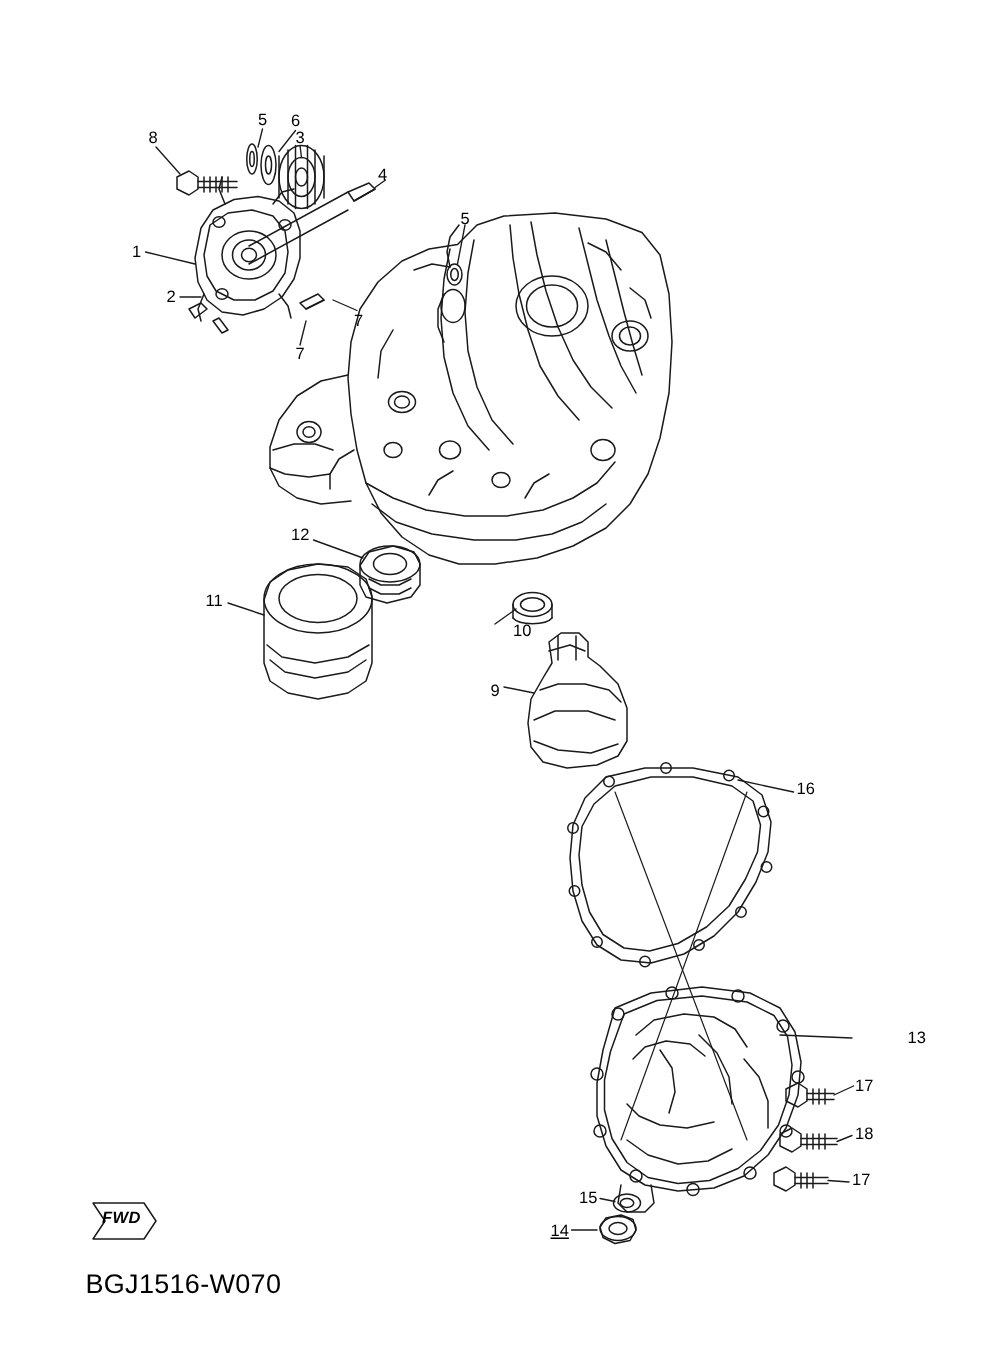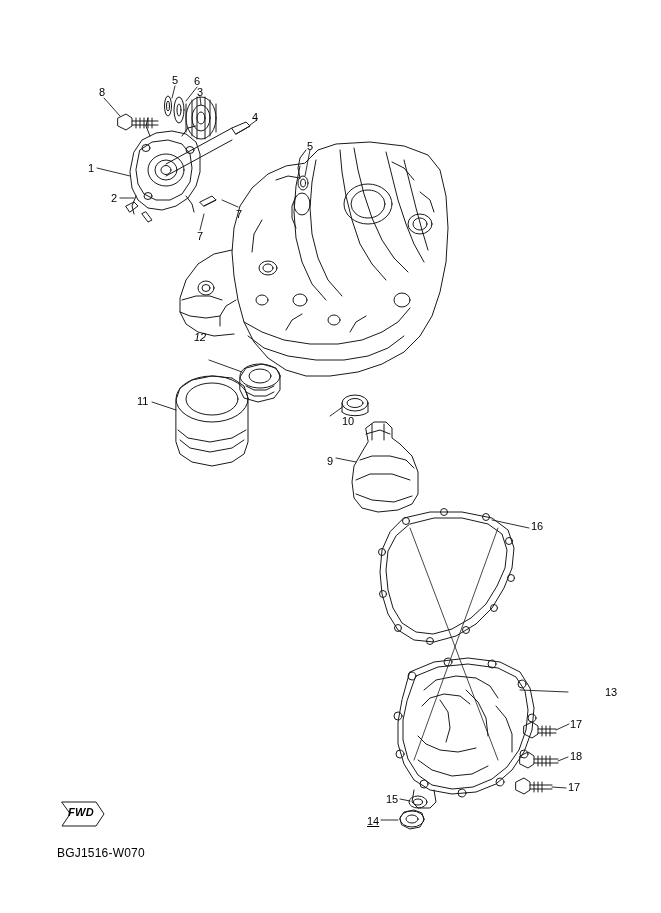--- a/index.html
+++ b/index.html
@@ -32,21 +32,21 @@
     font-size: 11px;
     font-family: "Liberation Sans", sans-serif;
     color: #000000;
     line-height: 11px;
     white-space: nowrap;
   }
   .part-code {
     position: absolute;
     left: 57px;
     top: 846px;
-    font-size: 12px;
+    font-size: 18px;
     letter-spacing: 0.2px;
     color: #000000;
     font-family: "Liberation Sans", sans-serif;
   }
   .fwd-badge {
     position: absolute;
     left: 57px;
     top: 798px;
     width: 48px;
     height: 30px;
@@ -321,21 +321,21 @@
   <div class="callout-label" style="left:252px; top:112px;">4</div>
   <div class="callout-label" style="left:172px; top:75px;">5</div>
   <div class="callout-label" style="left:307px; top:141px;">5</div>
   <div class="callout-label" style="left:194px; top:76px;">6</div>
   <div class="callout-label" style="left:236px; top:209px;">7</div>
   <div class="callout-label" style="left:197px; top:231px;">7</div>
   <div class="callout-label" style="left:99px; top:87px;">8</div>
   <div class="callout-label" style="left:327px; top:456px;">9</div>
   <div class="callout-label" style="left:314px; top:416px;margin-left:28px;">10</div>
   <div class="callout-label" style="left:137px; top:396px;">11</div>
-  <div class="callout-label" style="left:194px; top:332px;font-style:italic;">12</div>
+  <div class="callout-label" style="left:194px; top:352px;">12</div>
   <div class="callout-label" style="left:570px; top:687px;margin-left:35px;">13</div>
   <div class="callout-label" style="left:367px; top:816px;text-decoration:underline;">14</div>
   <div class="callout-label" style="left:386px; top:794px;">15</div>
   <div class="callout-label" style="left:531px; top:521px;text-align:right;">16</div>
   <div class="callout-label" style="left:570px; top:719px;">17</div>
   <div class="callout-label" style="left:568px; top:782px;">17</div>
   <div class="callout-label" style="left:570px; top:751px;">18</div>
 
   <div class="fwd-badge">
     <div class="fwd-text">FWD</div>

